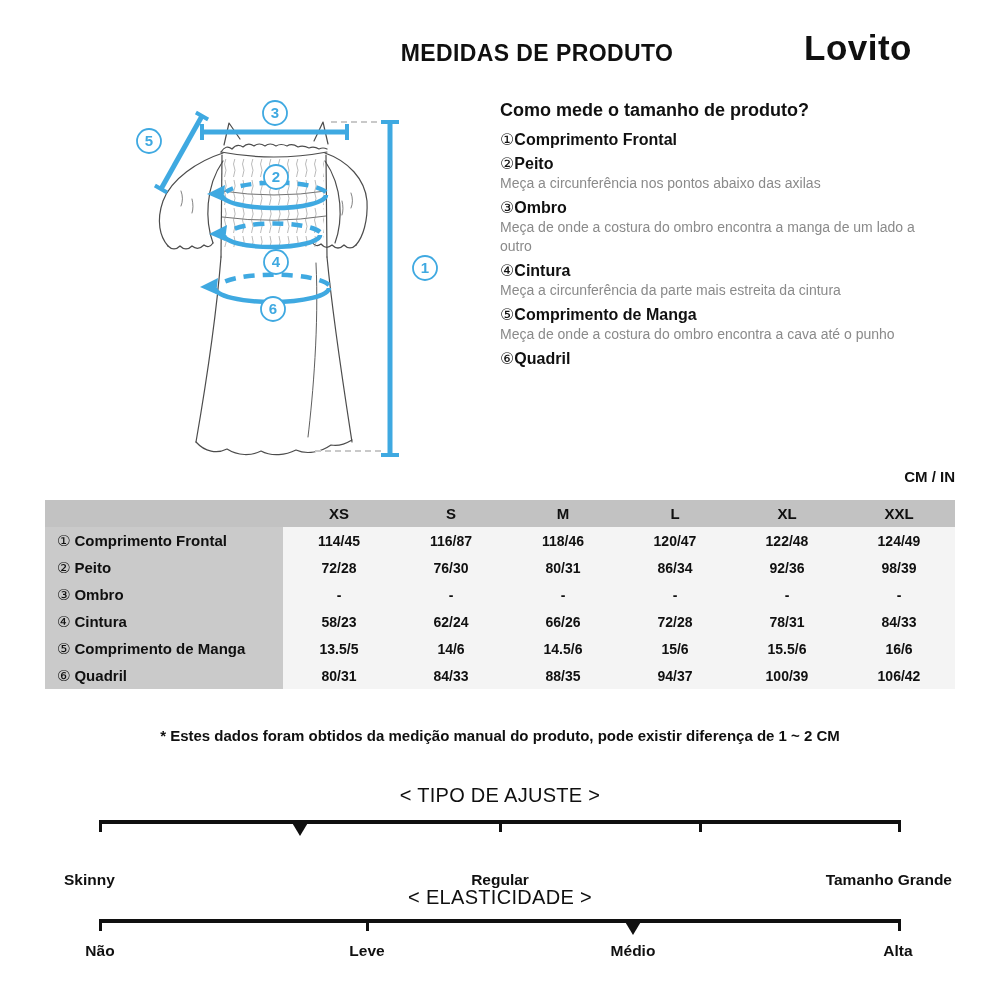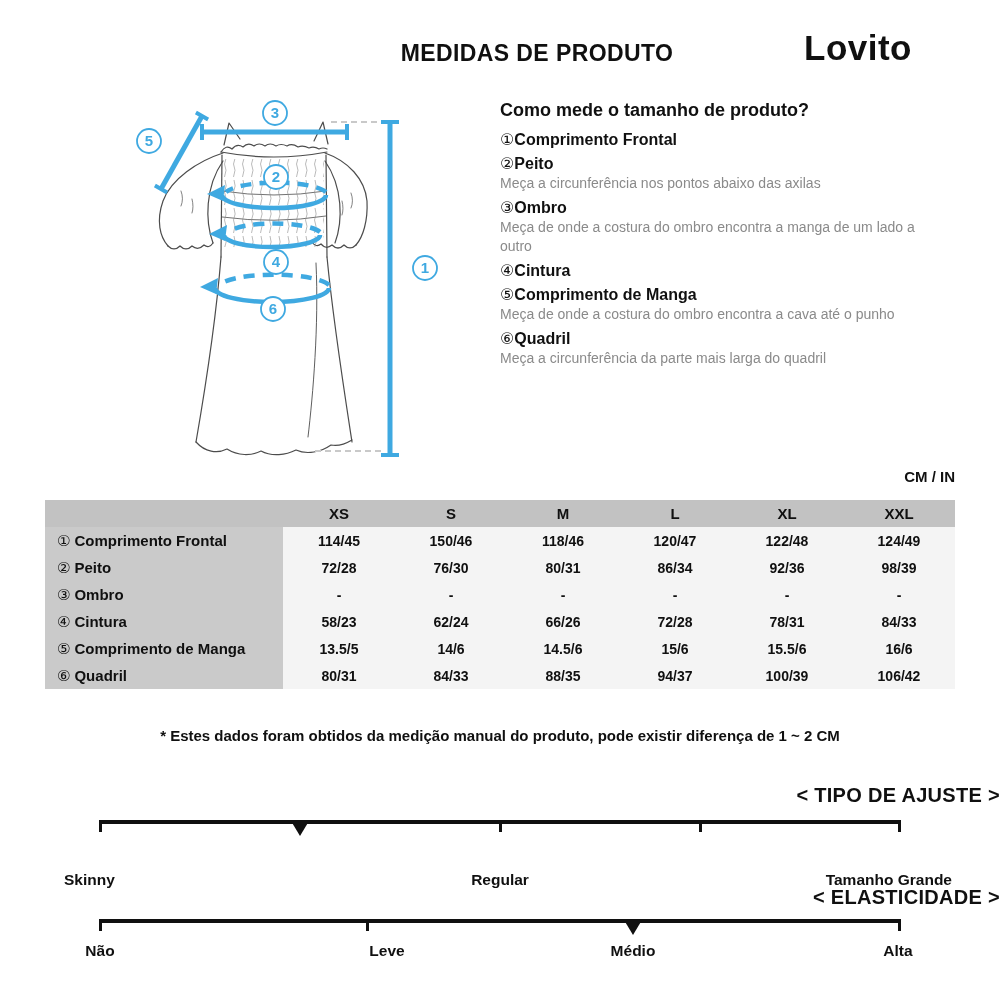--- a/index.html
+++ b/index.html
@@ -26,21 +26,21 @@
     font-weight:700;font-size:15px;}
   .tl{background:#cacaca;height:27px;display:flex;align-items:center;padding-left:12px;
     font-weight:700;font-size:15px;white-space:nowrap;}
   .tl .rl-num{font-weight:400;margin-right:4px;}
   .td{background:#f4f4f4;height:27px;display:flex;align-items:center;justify-content:center;
     font-weight:700;font-size:14px;text-align:right;}
   
   .footnote{position:absolute;top:727px;left:0;width:100%;text-align:center;
     font-size:15px;font-weight:700;}
   
-  .scale-title{position:absolute;left:0;width:100%;text-align:right;font-size:20px;font-weight:700;letter-spacing:.3px;}
+  .scale-title{position:absolute;left:0;width:100%;text-align:center;font-size:20px;font-weight:400;letter-spacing:.3px;}
   .fit-title{top:784px;} .ela-title{top:886px;}
   .sline{position:absolute;left:100px;width:800px;height:3.5px;background:#101010;}
   .sline1{top:820px;} .sline2{top:919px;}
   .tick{position:absolute;width:3px;height:12px;background:#101010;}
   .tick1{top:820px;} .tick2{top:919px;}
   .tri{position:absolute;width:0;height:0;border-left:9px solid transparent;
     border-right:9px solid transparent;border-top:15px solid #101010;}
   .scale-label{position:absolute;font-size:15.5px;font-weight:700;white-space:nowrap;}
   .row1{top:843px;margin-top:28px;} .row2{top:942px;}
   .center{transform:translateX(-50%);}
@@ -139,48 +139,48 @@
     <div>
       <div class="g-label"><span class="g-num">②</span><span>Peito</span></div>
       <div class="g-desc">Meça a circunferência nos pontos abaixo das axilas</div>
     </div>
     <div>
       <div class="g-label"><span class="g-num">③</span><span>Ombro</span></div>
       <div class="g-desc">Meça de onde a costura do ombro encontra a manga de um lado a outro</div>
     </div>
     <div>
       <div class="g-label"><span class="g-num">④</span><span>Cintura</span></div>
+      <div class="g-desc">Meça a circunferência da parte mais estreita da cintura</div>
     </div>
     <div>
       <div class="g-label"><span class="g-num">⑤</span><span>Comprimento de Manga</span></div>
       <div class="g-desc">Meça de onde a costura do ombro encontra a cava até o punho</div>
     </div>
     <div>
       <div class="g-label"><span class="g-num">⑥</span><span>Quadril</span></div>
-      <div class="g-desc">Meça a circunferência da parte mais larga do quadril</div>
     </div>
   </div>
 
   <div class="units-label">CM / IN</div>
 
   <div class="size-table">
     <div class="th"></div>
     <div class="th">XS</div>
     <div class="th">S</div>
     <div class="th">M</div>
     <div class="th">L</div>
     <div class="th">XL</div>
     <div class="th">XXL</div>
 
     <div class="tl">
         <span class="rl-num">①</span>
         <span>Comprimento Frontal</span>
       </div>
     <div class="td">114/45</div>
-    <div class="td">150/46</div>
+    <div class="td">116/87</div>
     <div class="td">118/46</div>
     <div class="td">120/47</div>
     <div class="td">122/48</div>
     <div class="td">124/49</div>
 
     <div class="tl">
         <span class="rl-num">②</span>
         <span>Peito</span>
       </div>
     <div class="td">72/28</div>
@@ -253,18 +253,18 @@
 
   <div class="scale-title ela-title">&lt; ELASTICIDADE &gt;</div>
   <div>
     <div class="sline sline2"></div>
     <div class="tick tick2" style="left:99px"></div>
     <div class="tick tick2" style="left:366px"></div>
     <div class="tick tick2" style="left:632px"></div>
     <div class="tick tick2" style="left:898px"></div>
     <div class="tri" style="left:624px;top:920px"></div>
     <div class="scale-label row2 center" style="left:100px">Não</div>
-    <div class="scale-label row2 center" style="left:387px">Leve</div>
+    <div class="scale-label row2 center" style="left:367px">Leve</div>
     <div class="scale-label row2 center" style="left:633px">Médio</div>
     <div class="scale-label row2 center" style="left:898px">Alta</div>
   </div>
 
 </div>
 
 </body></html>

